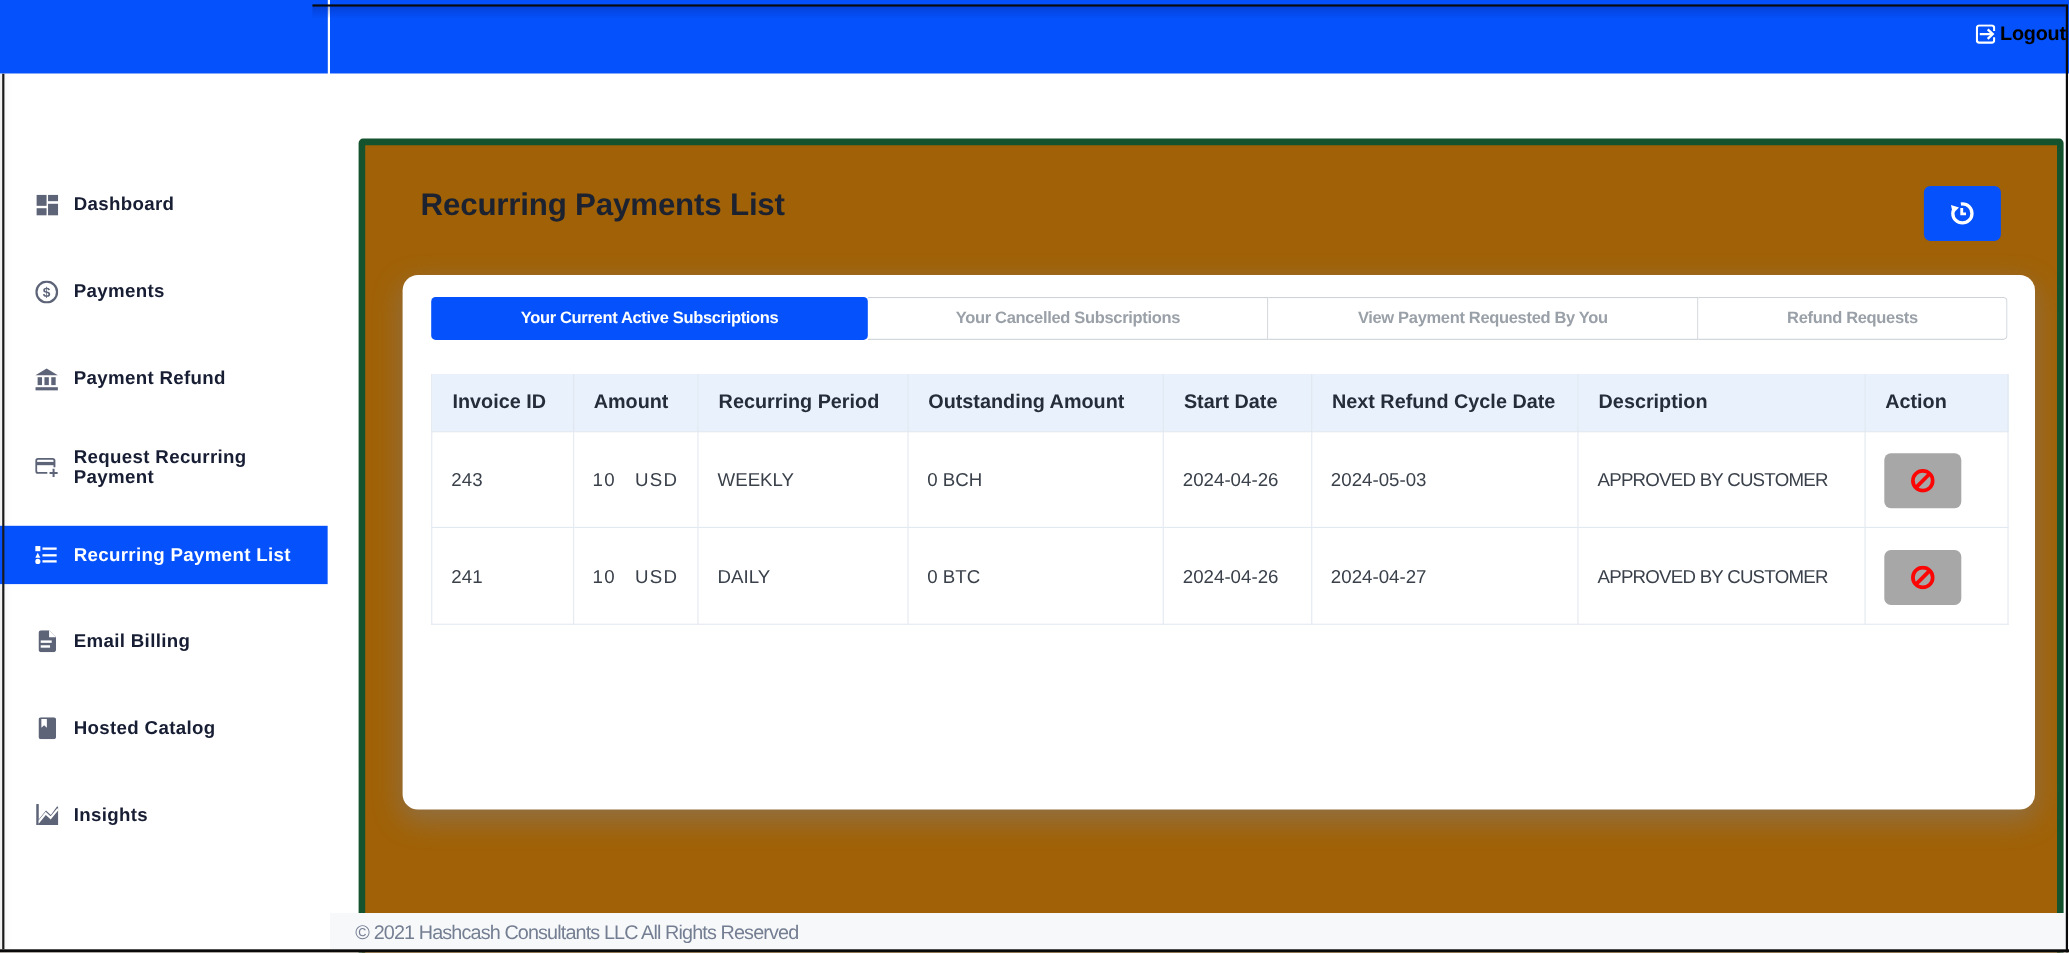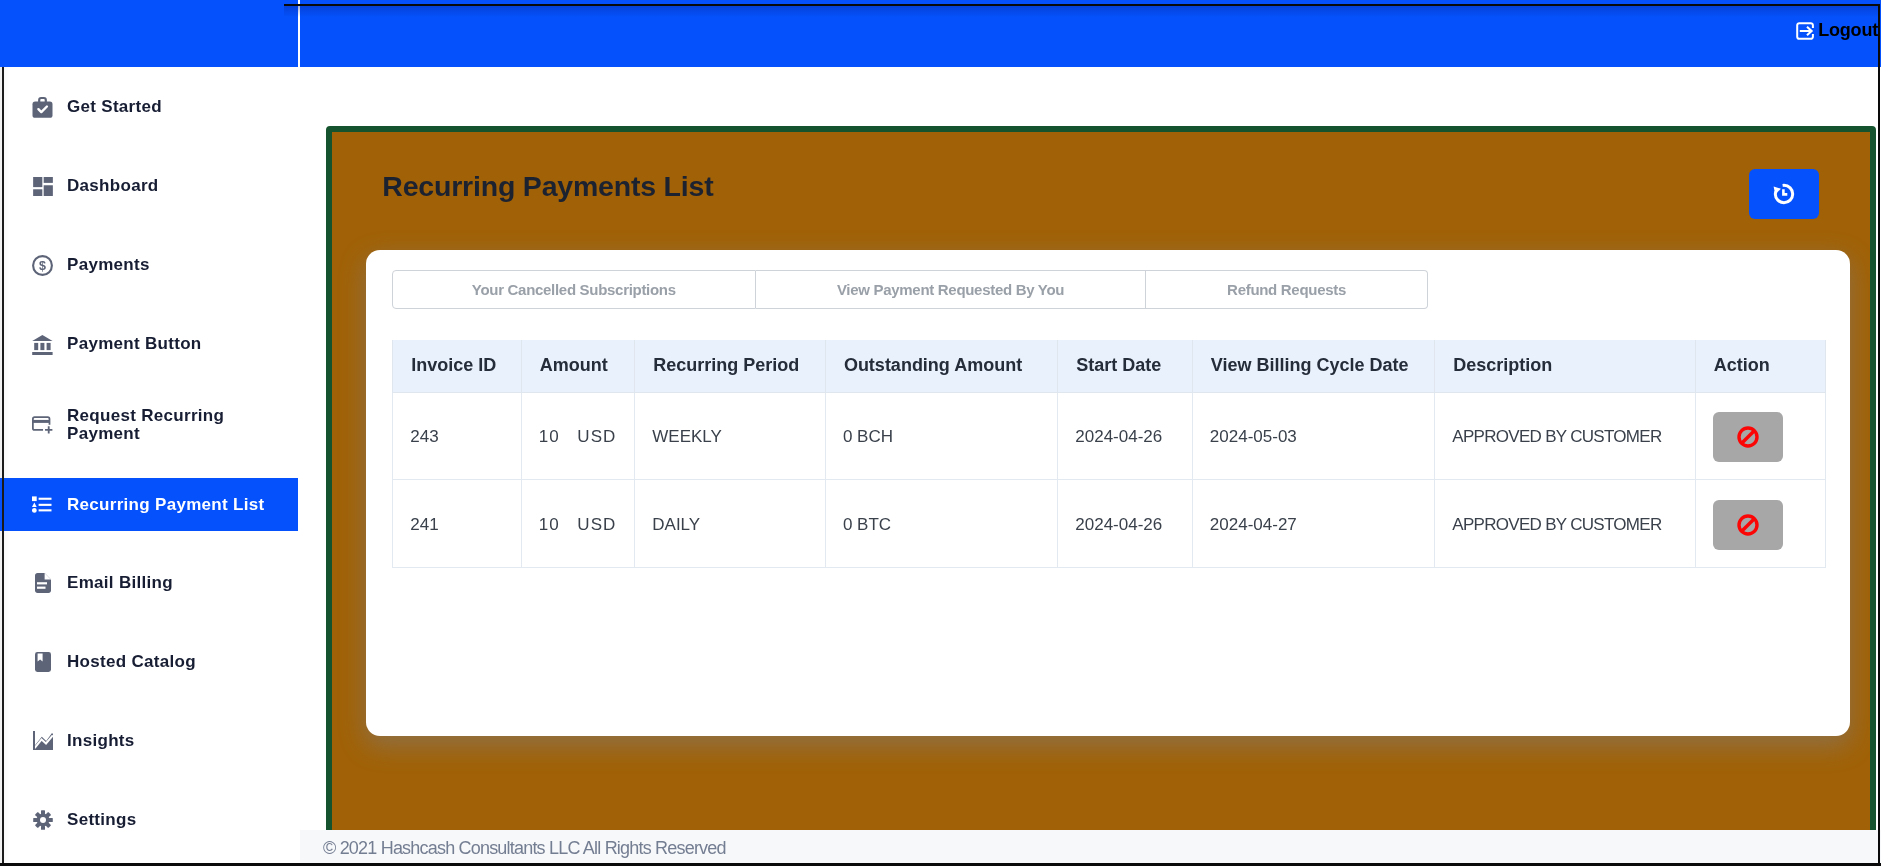--- a/index.html
+++ b/index.html
@@ -52,30 +52,20 @@
           <path d="M16.9 6.1 V3.3 A2.1 2.1 0 0 0 14.8 1.2 H3.3 A2.1 2.1 0 0 0 1.2 3.3 V14.7 A2.1 2.1 0 0 0 3.3 16.8 H14.8 A2.1 2.1 0 0 0 16.9 14.7 V11.9" fill="none" stroke="#fff" stroke-width="2"></path>
           <path d="M3.8 9 H15.4" stroke="#fff" stroke-width="2"></path>
           <path d="M11 4.7 L15.6 9 L11 13.3" fill="none" stroke="#fff" stroke-width="2.1" stroke-linejoin="miter"></path>
         </svg>
       <span>Logout</span>
     </div>
   </div>
   <div class="sidebar"></div>
   <div class="whiteline"></div>
 
-  <div class="nav-item" style="top:80.5px;">
-    <span class="ic">
-        <svg width="21" height="23" viewBox="0 0 21 23">
-          <path d="M7.2 6 V3.9 C7.2 2.8 8.1 2 9.1 2 h2.8 c1 0 1.9 .8 1.9 1.9 V6" fill="none" stroke="#5d6478" stroke-width="2.2"></path>
-          <rect x="0.5" y="5.6" width="20" height="16.2" rx="2.6" fill="#5d6478"></rect>
-          <path d="M6.4 13.2 l2.9 2.9 5.6 -5.6" fill="none" stroke="#fff" stroke-width="2.4" stroke-linecap="round" stroke-linejoin="round"></path>
-        </svg>
-      </span>
-    <span class="tx">Get Started</span>
-  </div>
   <div class="nav-item" style="top:159.5px;">
     <span class="ic">
         <svg width="20" height="19" viewBox="0 0 19.1 18.4">
           <rect x="0" y="0" width="8.9" height="9.8" fill="#5d6478"></rect>
           <rect x="10.2" y="0" width="8.9" height="5.7" fill="#5d6478"></rect>
           <rect x="0" y="11.9" width="8.9" height="6.5" fill="#5d6478"></rect>
           <rect x="10.2" y="8" width="8.9" height="10.4" fill="#5d6478"></rect>
         </svg>
       </span>
     <span class="tx">Dashboard</span>
@@ -92,21 +82,21 @@
   <div class="nav-item" style="top:317.5px;">
     <span class="ic">
         <svg width="21" height="21" viewBox="0 0 21 21">
           <path d="M0.2 7.1 L10.4 0.9 L20.6 7.1 Z" fill="#5d6478"></path>
           <rect x="2.2" y="8.9" width="4" height="7.2" fill="#5d6478"></rect>
           <rect x="8.4" y="8.9" width="4" height="7.2" fill="#5d6478"></rect>
           <rect x="14.6" y="8.9" width="4" height="7.2" fill="#5d6478"></rect>
           <rect x="0.2" y="18" width="20.4" height="3.2" fill="#5d6478"></rect>
         </svg>
       </span>
-    <span class="tx">Payment Button</span>
+    <span class="tx">Payment Refund</span>
   </div>
   <div class="nav-item" style="top:398px;">
     <span class="ic">
         <svg width="24" height="20" viewBox="0 0 24 20">
           <path d="M20 9.8 V3 a2 2 0 0 0 -2 -2 H3 a2 2 0 0 0 -2 2 v10.6 a2 2 0 0 0 2 2 h9.6" fill="none" stroke="#5d6478" stroke-width="2"></path>
           <rect x="1" y="4.2" width="19" height="3.4" fill="#5d6478"></rect>
           <path d="M14.9 15.6 H23.3 M19.1 11.4 V19.8" stroke="#5d6478" stroke-width="2.1"></path>
         </svg>
       </span>
     <span class="tx">Request Recurring<br>Payment</span>
@@ -147,58 +137,36 @@
   <div class="nav-item" style="top:714px;">
     <span class="ic">
         <svg width="20" height="19" viewBox="0 0 20 19">
           <rect x="0" y="0" width="2" height="19" fill="#5d6478"></rect>
           <polygon points="2,19 2,14.2 8.8,5.8 13.2,9.9 19,1.9 20,2.9 20,19" fill="#5d6478"></polygon>
           <polyline points="1.6,17 8.6,8.4 13,12.5 19.8,4.3" fill="none" stroke="#ffffff" stroke-width="2"></polyline>
           <rect x="0" y="0" width="2" height="19" fill="#5d6478"></rect>
         </svg>
       </span>
     <span class="tx">Insights</span>
-  </div>
-  <div class="nav-item" style="top:793.5px;">
-    <span class="ic">
-        <svg width="20" height="20" viewBox="-10 -10 20 20">
-          <g fill="#5d6478">
-            <circle cx="0" cy="0" r="6.4"></circle>
-            <g>
-              <rect x="-2" y="-9.8" width="4" height="4" rx="0.6"></rect>
-              <rect x="-2" y="5.8" width="4" height="4" rx="0.6"></rect>
-              <rect x="-9.8" y="-2" width="4" height="4" rx="0.6"></rect>
-              <rect x="5.8" y="-2" width="4" height="4" rx="0.6"></rect>
-              <g transform="rotate(45)">
-                <rect x="-2" y="-9.4" width="4" height="4" rx="0.6"></rect>
-                <rect x="-2" y="5.4" width="4" height="4" rx="0.6"></rect>
-                <rect x="-9.4" y="-2" width="4" height="4" rx="0.6"></rect>
-                <rect x="5.4" y="-2" width="4" height="4" rx="0.6"></rect>
-              </g>
-            </g>
-            <circle cx="0" cy="0" r="3" fill="#fff"></circle>
-          </g>
-        </svg>
-      </span>
-    <span class="tx">Settings</span>
   </div>
 
   <div class="content">
     <div class="card-outer">
       <div class="title">Recurring Payments List</div>
       <div class="btn-refresh">
         <svg width="24" height="24" viewBox="0 0 24 24">
             <circle cx="12" cy="12" r="8.7" fill="none" stroke="#fff" stroke-width="3"></circle>
             <polygon points="12,12 9.6,-2.8 -2.2,7.6" fill="#0551fb"></polygon>
             <polygon points="1.6,4.4 8.9,6.7 3.3,12.4" fill="#fff"></polygon>
             <path d="M11.4 7.2 V12.4 H15.3" fill="none" stroke="#fff" stroke-width="2.6"></path>
           </svg>
       </div>
       <div class="card-inner">
         <div class="tabs">
+          <div class="tab active" style="width:397.5px;">Your Current Active Subscriptions</div>
           <div class="tab" style="width:364px;">Your Cancelled Subscriptions</div>
           <div class="tab" style="width:390.5px;">View Payment Requested By You</div>
           <div class="tab" style="width:281.5px;">Refund Requests</div>
         </div>
         <table class="tbl">
           <colgroup>
               <col style="width:128.4px">
               <col style="width:113.6px">
               <col style="width:190.6px">
               <col style="width:232.4px">
@@ -207,21 +175,21 @@
               <col style="width:260.5px">
               <col style="width:130.5px">
             </colgroup>
           <tbody>
               <tr>
                 <th>Invoice ID</th>
                 <th>Amount</th>
                 <th>Recurring Period</th>
                 <th>Outstanding Amount</th>
                 <th>Start Date</th>
-                <th>View Billing Cycle Date</th>
+                <th>Next Refund Cycle Date</th>
                 <th>Description</th>
                 <th>Action</th>
               </tr>
           <tr>
             <td>243</td>
                 <td style="letter-spacing:1.1px;">10&nbsp;&nbsp; USD</td>
                 <td>WEEKLY</td>
                 <td>0 BCH</td>
                 <td>2024-04-26</td>
                 <td>2024-05-03</td>

